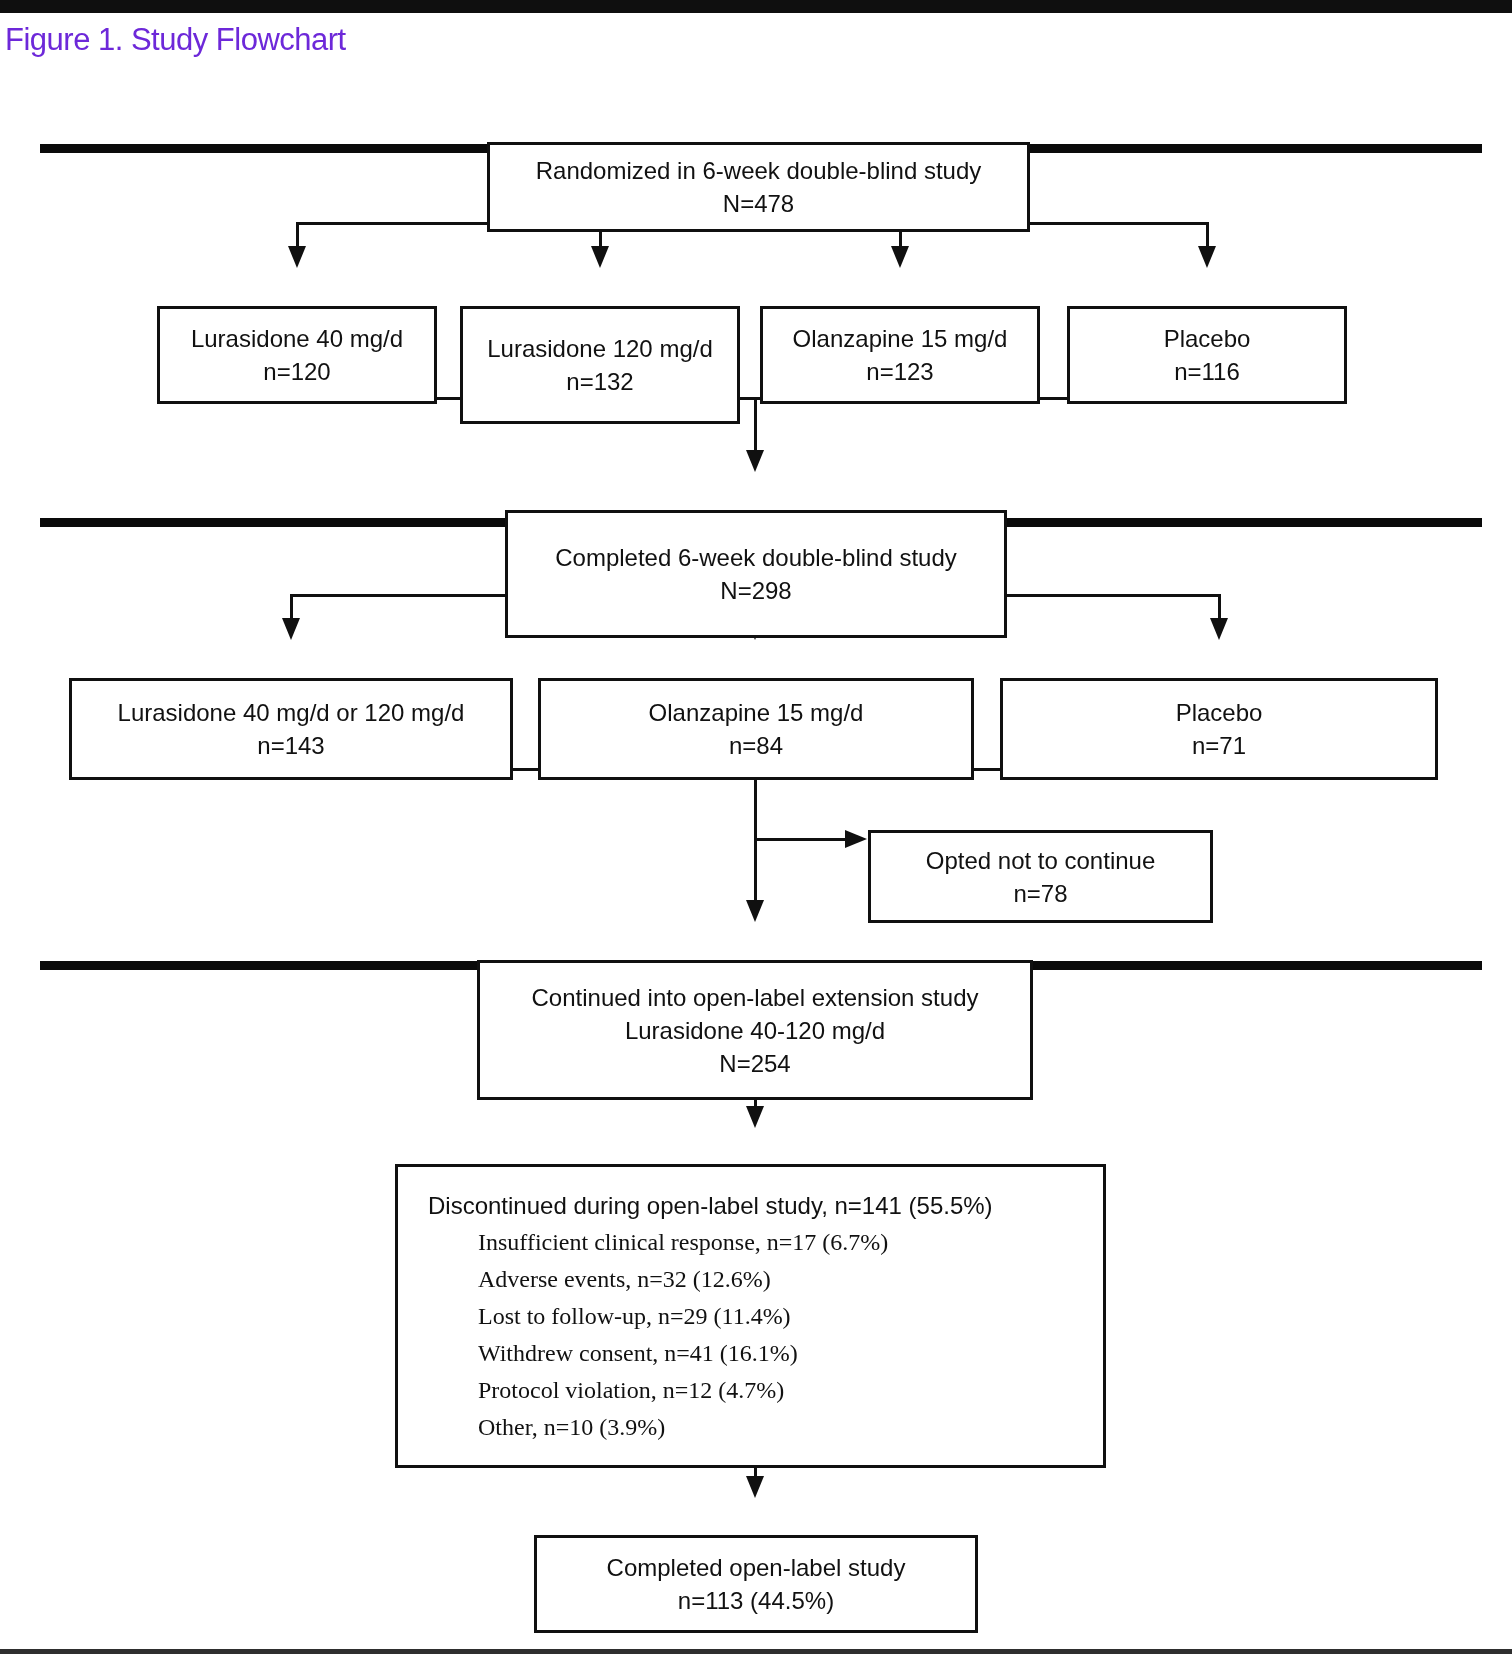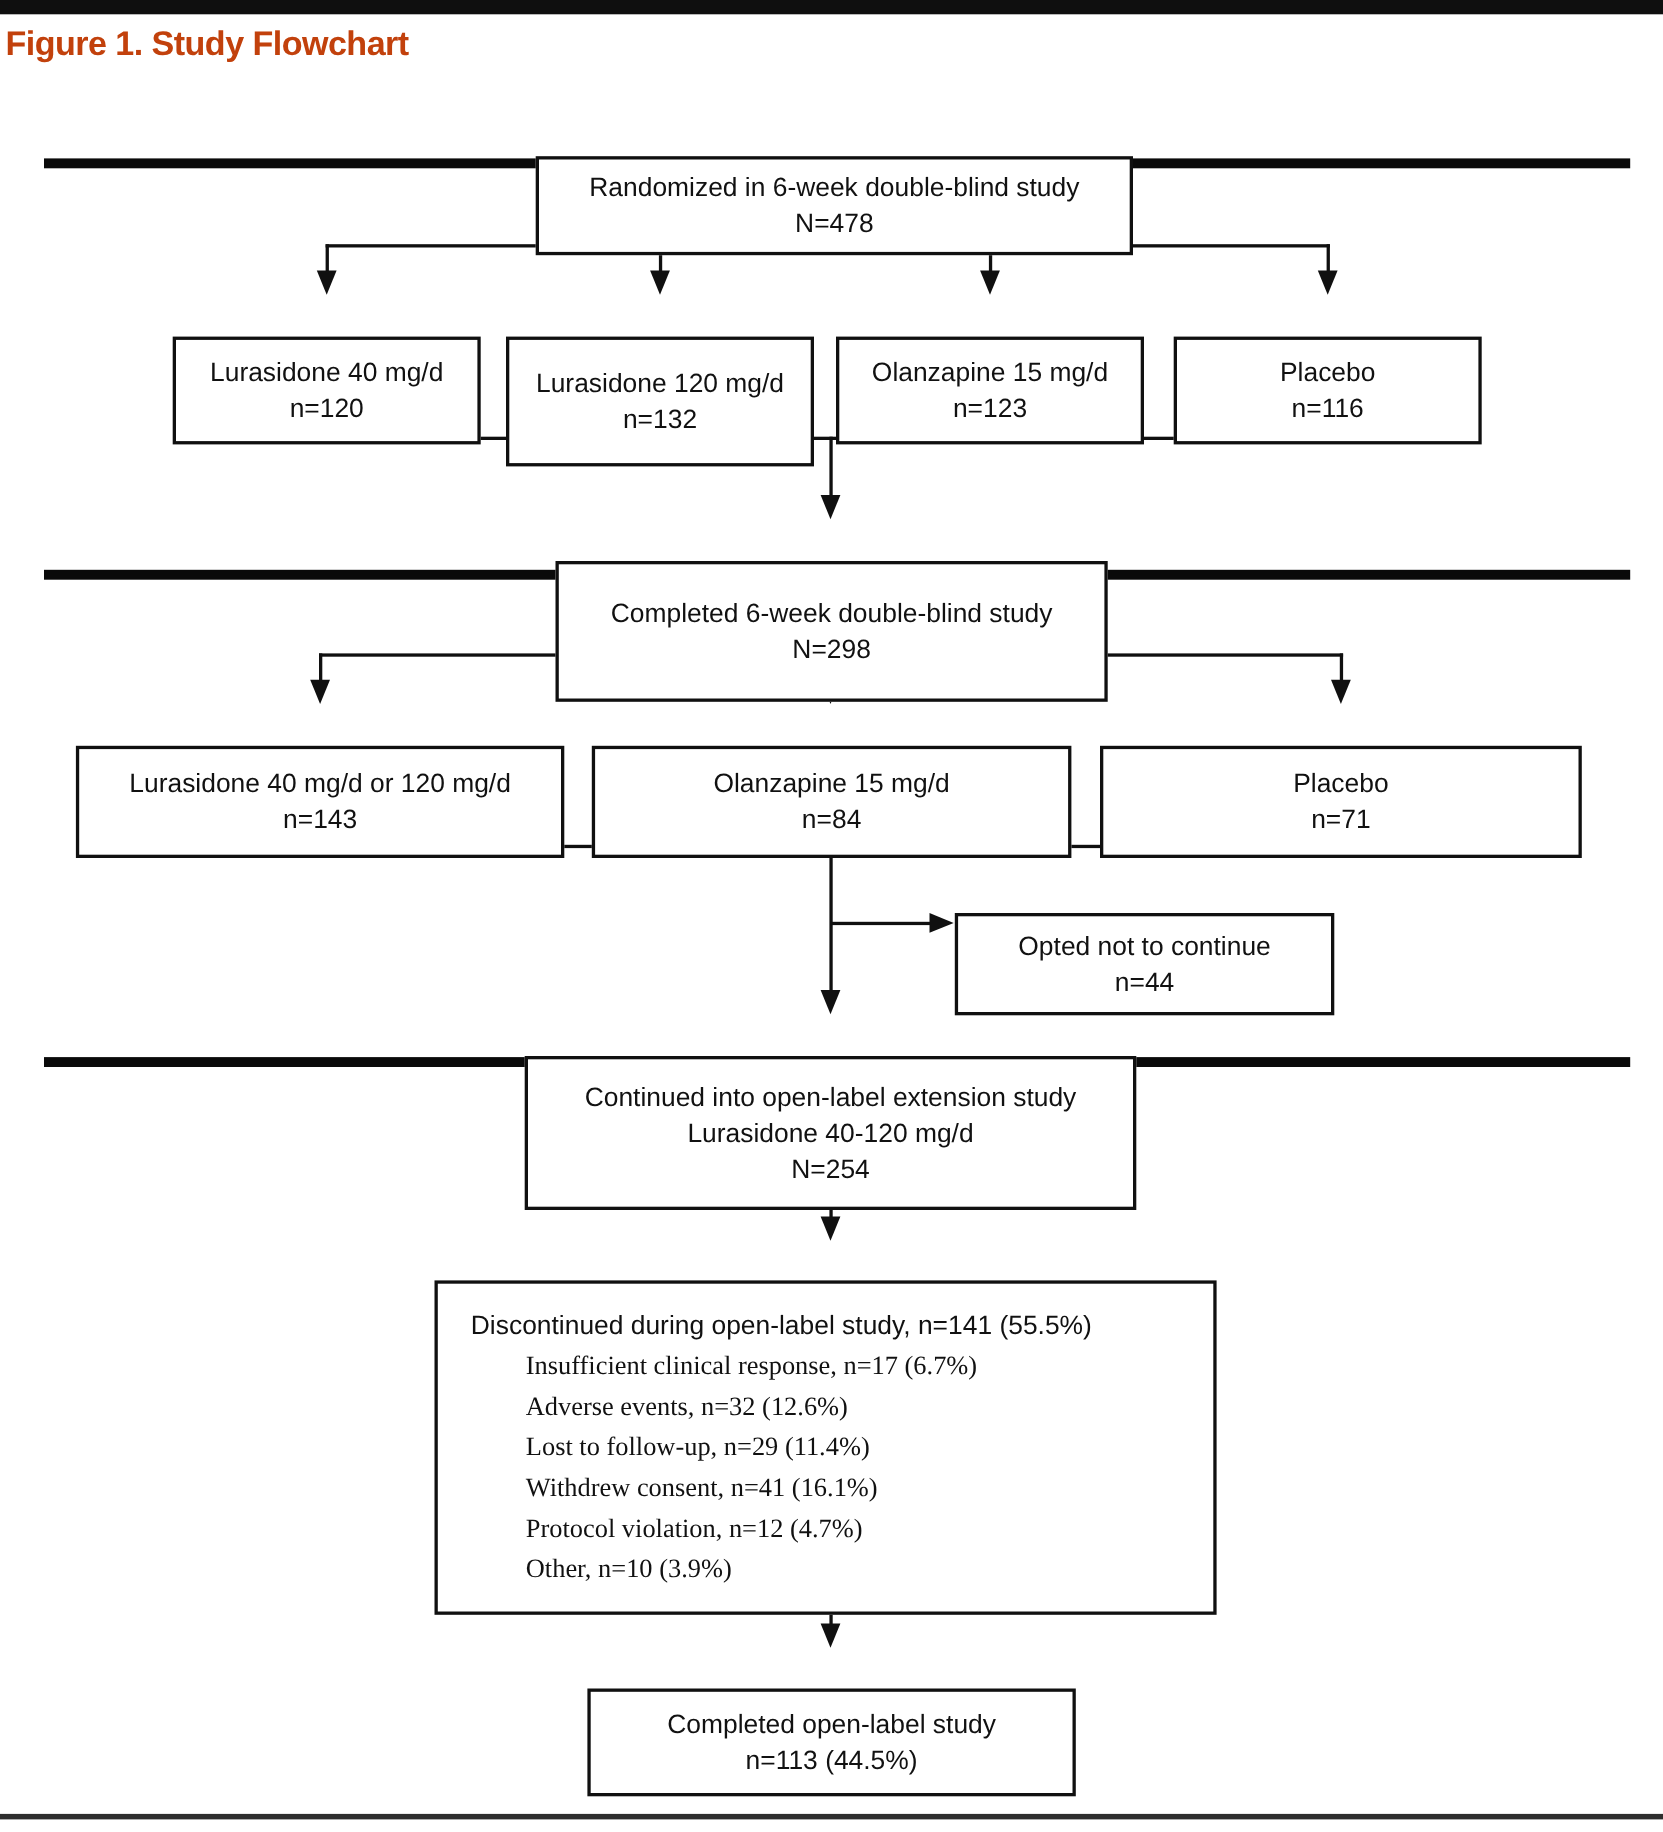--- a/index.html
+++ b/index.html
@@ -8,21 +8,21 @@
     width:1512px;height:1665px;
     background:#ffffff;
     font-family:"Liberation Sans", sans-serif;
     color:#111;
     overflow:hidden;
   }
   .top-rule{position:absolute;left:0;top:4;width:1512px;height:13px;background:#0f0f0f;}
   .bottom-rule{position:absolute;left:0;top:1649px;width:1512px;height:5px;background:#2e2e2e;}
   .figure-title{
     position:absolute;left:5px;top:22px;
-    font-size:31px;font-weight:700;letter-spacing:-0.5px;color:#c2410c;
+    font-size:31px;font-weight:400;letter-spacing:-0.5px;color:#6d28d9;
   }
   .thick-rule{position:absolute;height:9px;background:#0a0a0a;z-index:0;}
   .box{
     position:absolute;box-sizing:border-box;
     background:#ffffff;border:3px solid #101010;
     display:flex;flex-direction:column;align-items:center;justify-content:center;
     text-align:center;font-size:24px;line-height:33px;color:#111;
     z-index:2;
     margin-top:38px;
   }
@@ -128,21 +128,21 @@
   <div class="vline" style="left:290px;top:742px;height:29px;"></div>
   <div class="vline" style="left:1218px;top:742px;height:29px;"></div>
   <div class="hline" style="left:290px;top:768px;width:931px;"></div>
   <div class="vline" style="left:754px;top:742px;height:162px;"></div>
   <div class="hline" style="left:756px;top:838px;width:92px;"></div>
   <div class="arrow-right" style="left:845px;top:830px;"></div>
   <div class="arrow-down" style="left:746px;top:900px;"></div>
 
   <div class="box" style="left:868px;top:792px;width:345px;height:93px;">
     <span>Opted not to continue</span>
-    <span>n=44</span>
+    <span>n=78</span>
   </div>
 
   <div class="box" style="left:477px;top:922px;width:556px;height:140px;">
     <span>Continued into open-label extension study</span>
     <span>Lurasidone 40-120 mg/d</span>
     <span>N=254</span>
   </div>
 
   <div class="vline" style="left:754px;top:1062px;height:48px;"></div>
   <div class="arrow-down" style="left:746px;top:1106px;"></div>

